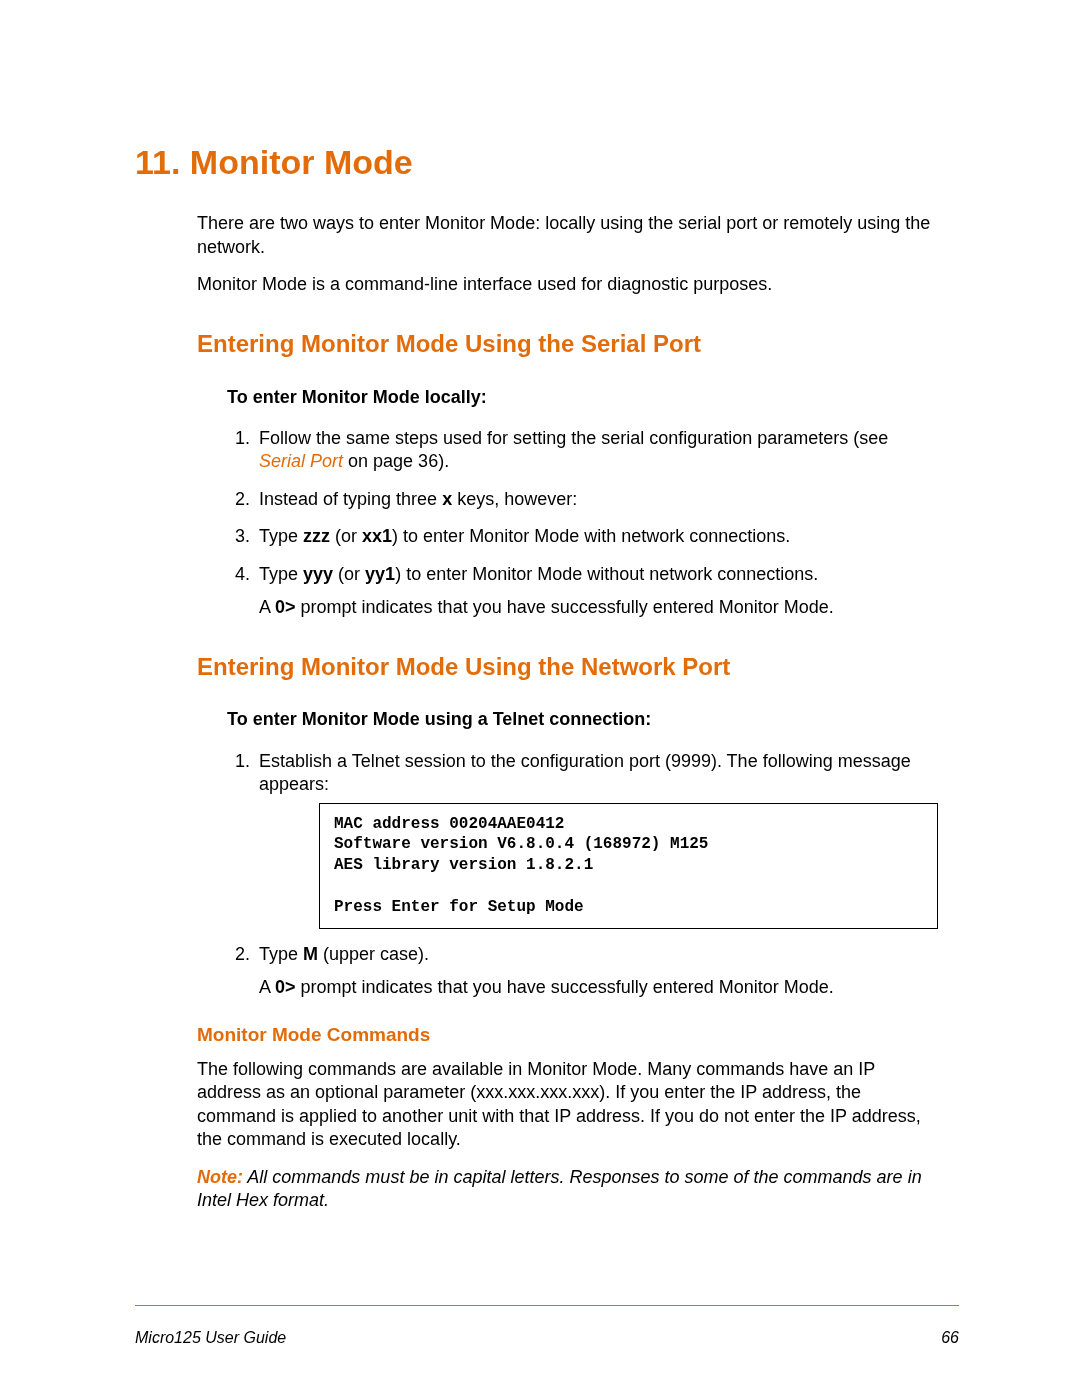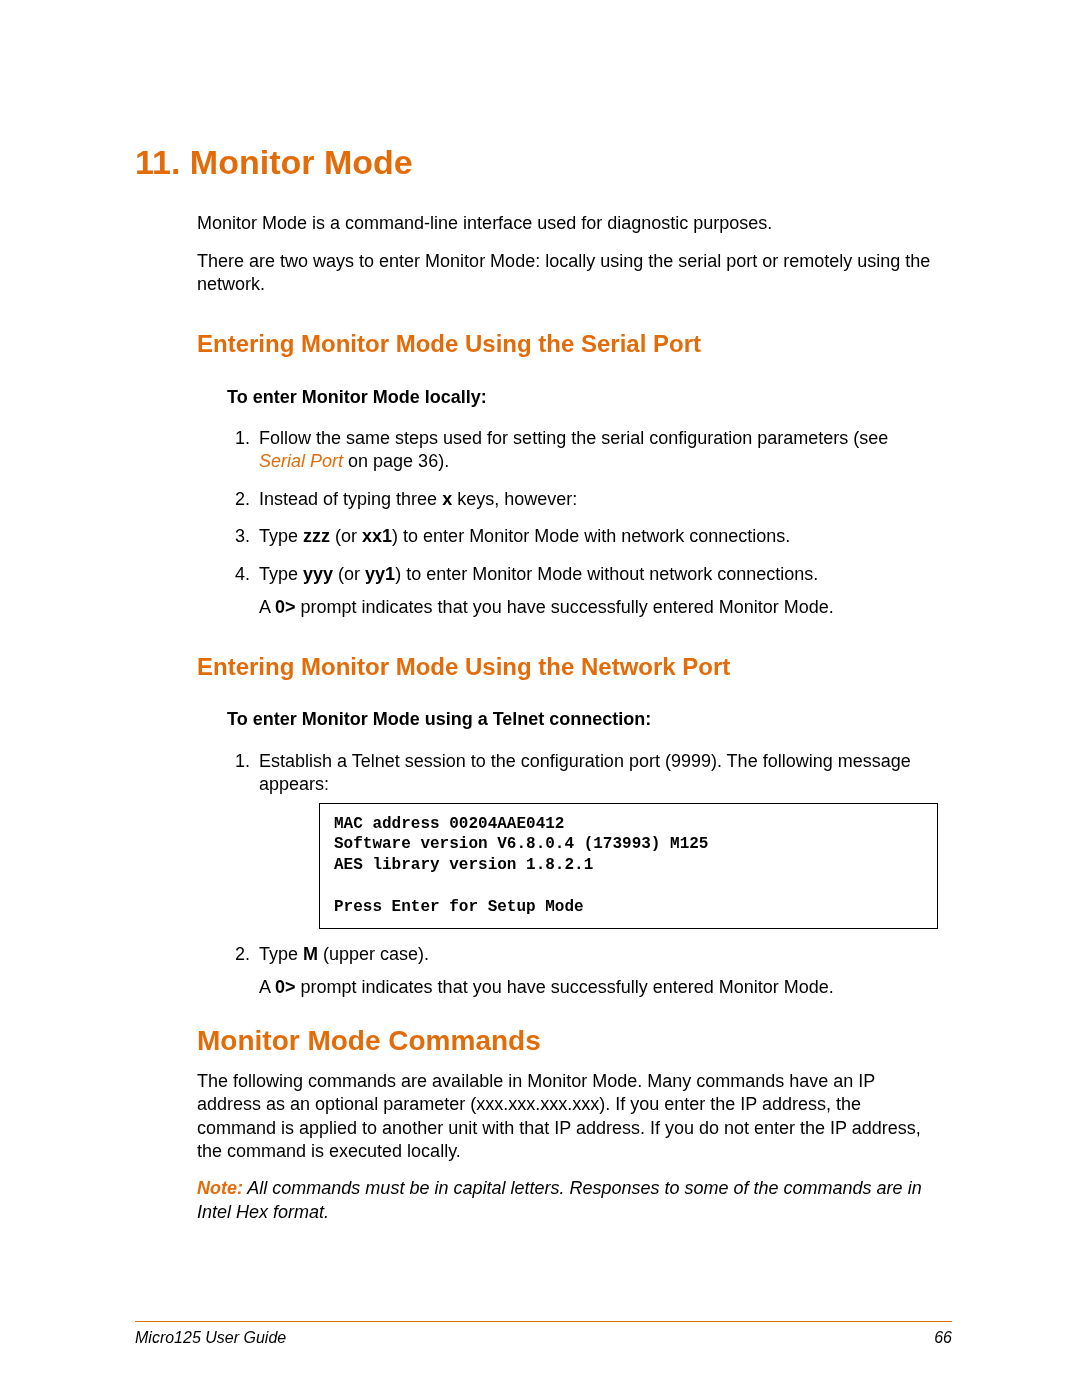--- a/index.html
+++ b/index.html
@@ -57,60 +57,60 @@
     border: 1px solid #000;
     padding: 10px 14px;
     margin: 6px 0 14px 60px;
     white-space: pre;
     line-height: 1.3;
   }
   h3.subsection {
     font-family: Arial, Helvetica, sans-serif;
     font-weight: bold;
     color: #e36c0a;
-    font-size: 28px;
+    font-size: 19px;
     margin: 24px 0 10px 62px;
   }
   .bodyblock {
     margin: 0 14px 14px 62px;
   }
   .note {
     margin: 0 0 0 62px;
     font-style: italic;
   }
   .note-label {
     color: #e36c0a;
     font-weight: bold;
     font-style: italic;
     text-align: right;
   }
   .footer {
     position: absolute;
     left: 135px;
-    right: 128px;
+    right: 121px;
     bottom: 48px;
     border-top: 1px solid #e36c0a;
-    padding-top: 6px;
+    padding-top: 22px;
     display: flex;
     justify-content: space-between;
     font-style: italic;
     font-size: 16px;
   }
 </style>
 </head>
 <body>
 
 <h1 class="chapter">
   <span>11.</span>
   <span>Monitor Mode</span>
 </h1>
 
 <div class="intro">
+  <p>There are two ways to enter Monitor Mode: locally using the serial port or remotely using the network.</p>
   <p>Monitor Mode is a command-line interface used for diagnostic purposes.</p>
-  <p>There are two ways to enter Monitor Mode: locally using the serial port or remotely using the network.</p>
 </div>
 
 <h2 class="section">Entering Monitor Mode Using the Serial Port</h2>
 
 <p class="lead">To enter Monitor Mode locally:</p>
 
 <ol class="steps">
   <li>
     <span>Follow the same steps used for setting the serial configuration parameters (see </span><span class="link">Serial Port</span><span> on page 36).</span>
   </li>
@@ -129,21 +129,21 @@
 </ol>
 
 <h2 class="section">Entering Monitor Mode Using the Network Port</h2>
 
 <p class="lead">To enter Monitor Mode using a Telnet connection:</p>
 
 <ol class="steps">
   <li>
     <span>Establish a Telnet session to the configuration port (9999). The following message appears:</span>
     <pre class="codebox">MAC address 00204AAE0412
-Software version V6.8.0.4 (173993) M125
+Software version V6.8.0.4 (168972) M125
 AES library version 1.8.2.1
 
 Press Enter for Setup Mode</pre>
   </li>
   <li>
     <span>Type </span><span class="bold">M</span><span> (upper case).</span>
     <div class="indent-cont">
       <span>A </span><span class="bold">0&gt;</span><span> prompt indicates that you have successfully entered Monitor Mode.</span>
     </div>
   </li>

